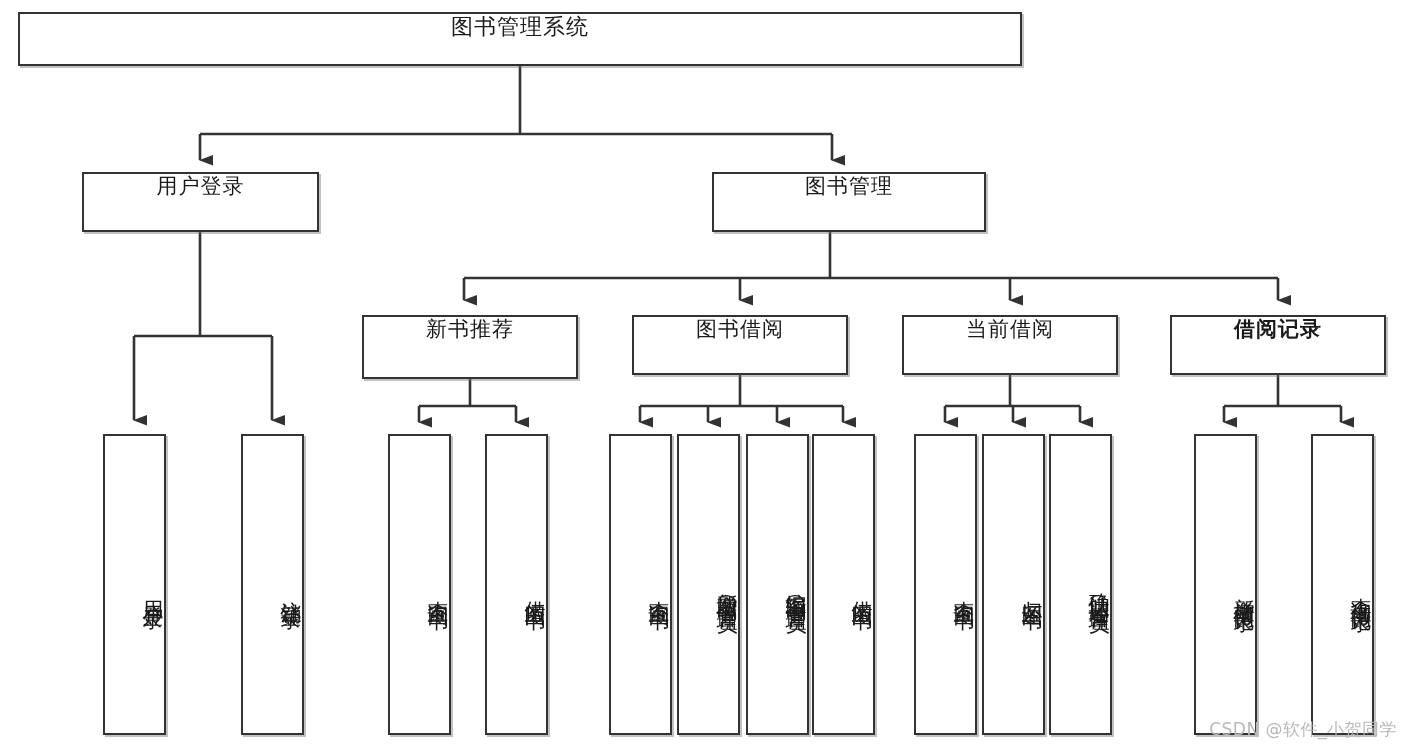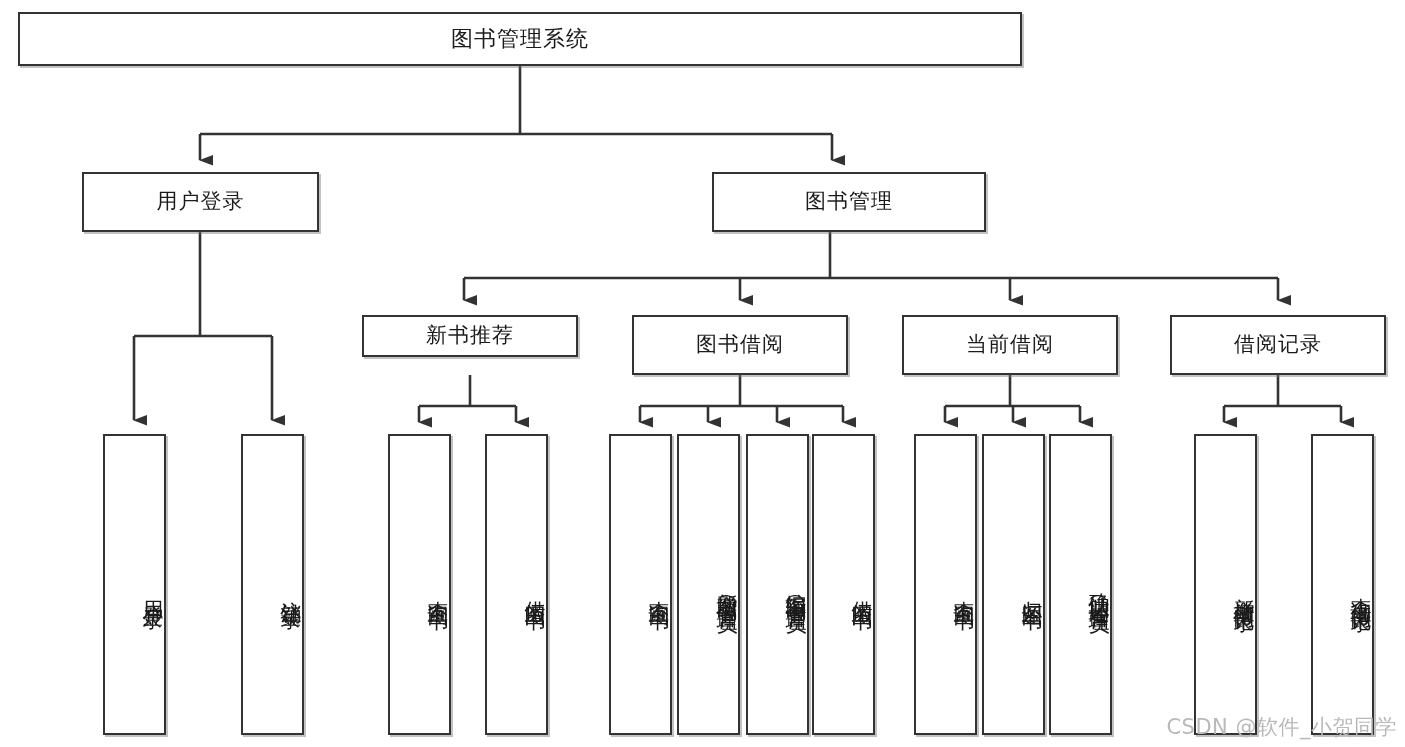--- a/index.html
+++ b/index.html
@@ -25,21 +25,21 @@
     height: 747px;
     pointer-events: none;
   }
   .node {
     position: absolute;
     box-sizing: border-box;
     background: #ffffff;
     border: 2px solid #333333;
     box-shadow: 2px 2px 0 rgba(120,120,120,0.45);
     display: flex;
-    align-items: center;
+    align-items: flex-start;
     justify-content: center;
     color: #1a1a1a;
     text-align: center;
   }
   .node.horiz {
     font-size: 21px;
     letter-spacing: 1px;
     line-height: 1.2;
   }
   .node.root {
@@ -57,21 +57,21 @@
   }
   .node.vert .vlabel {
     writing-mode: vertical-rl;
     text-orientation: upright;
     display: block;
   }
   .watermark {
     position: absolute;
     right: 8px;
     bottom: 6px;
-    font-size: 21px;
+    font-size: 17px;
     color: #b9b9b9;
     letter-spacing: 0.5px;
     white-space: nowrap;
   }
 </style>
 </head>
 <body>
 
 <div id="canvas">
 
@@ -129,30 +129,30 @@
     <span>图书管理系统</span>
   </div>
 
   <div class="node horiz" style="left:82px; top:172px; width:237px; height:60px;">
     <span>用户登录</span>
   </div>
   <div class="node horiz" style="left:712px; top:172px; width:274px; height:60px;">
     <span>图书管理</span>
   </div>
 
-  <div class="node horiz" style="left:362px; top:315px; width:216px; height:42px;">
+  <div class="node horiz" style="left:362px; top:315px; width:216px; height:64px;">
     <span>新书推荐</span>
   </div>
   <div class="node horiz" style="left:902px; top:315px; width:216px; height:60px;">
     <span>当前借阅</span>
   </div>
   <div class="node horiz" style="left:632px; top:315px; width:216px; height:60px;">
     <span>图书借阅</span>
   </div>
-  <div class="node horiz" style="left:1170px; top:315px; width:216px; height:60px;">
+  <div class="node horiz" style="left:1170px; top:315px; width:216px; height:60px;font-weight:bold;">
     <span>借阅记录</span>
   </div>
 
   <div class="node vert" style="left:103px; top:434px; width:63px; height:301px;">
     <span class="vlabel">用户登录</span>
   </div>
   <div class="node vert" style="left:241px; top:434px; width:63px; height:301px;">
     <span class="vlabel">注销登录</span>
   </div>
 

